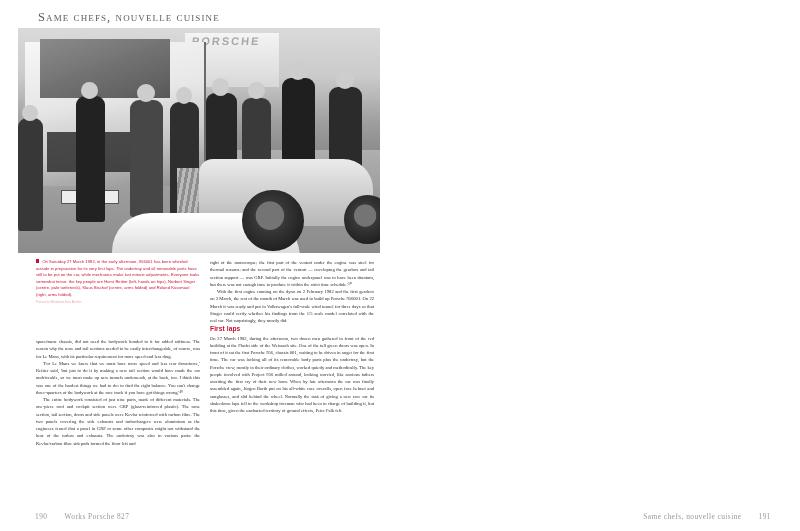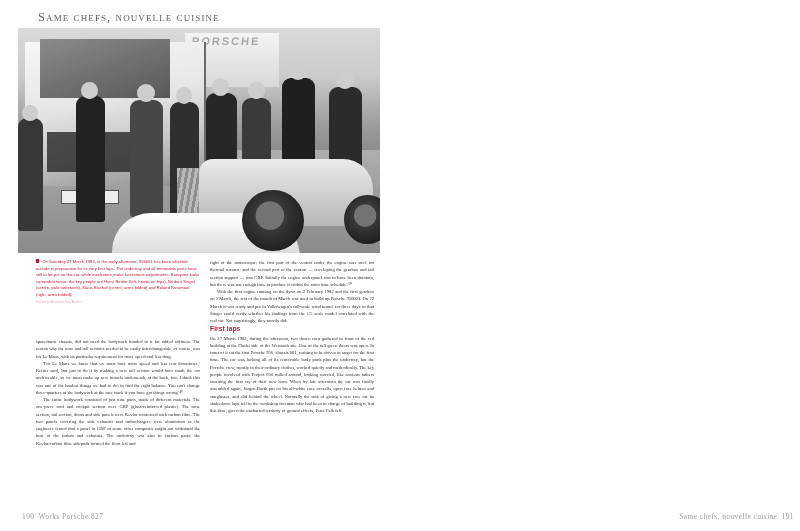--- a/index.html
+++ b/index.html
@@ -35,22 +35,22 @@
   
   .folio {
     position: absolute;
     bottom: 10px;
     font-size: 7.4px;
     color: #9a9a9a;
     letter-spacing: .45px;
     white-space: nowrap;
   }
   .folio-left  { left: 18px; }
-  .folio-right { right: 2px; }
-  .folio .num { margin: 0 4px; }
+  .folio-right { right: 12px; }
+  .folio .num { margin: 0 17px; }
   .folio .ttl { }
 
   
   .photo {
     position: absolute;
     overflow: hidden;
     background: #8e8e8e;
     filter: grayscale(100%) contrast(105%);
   }
 

